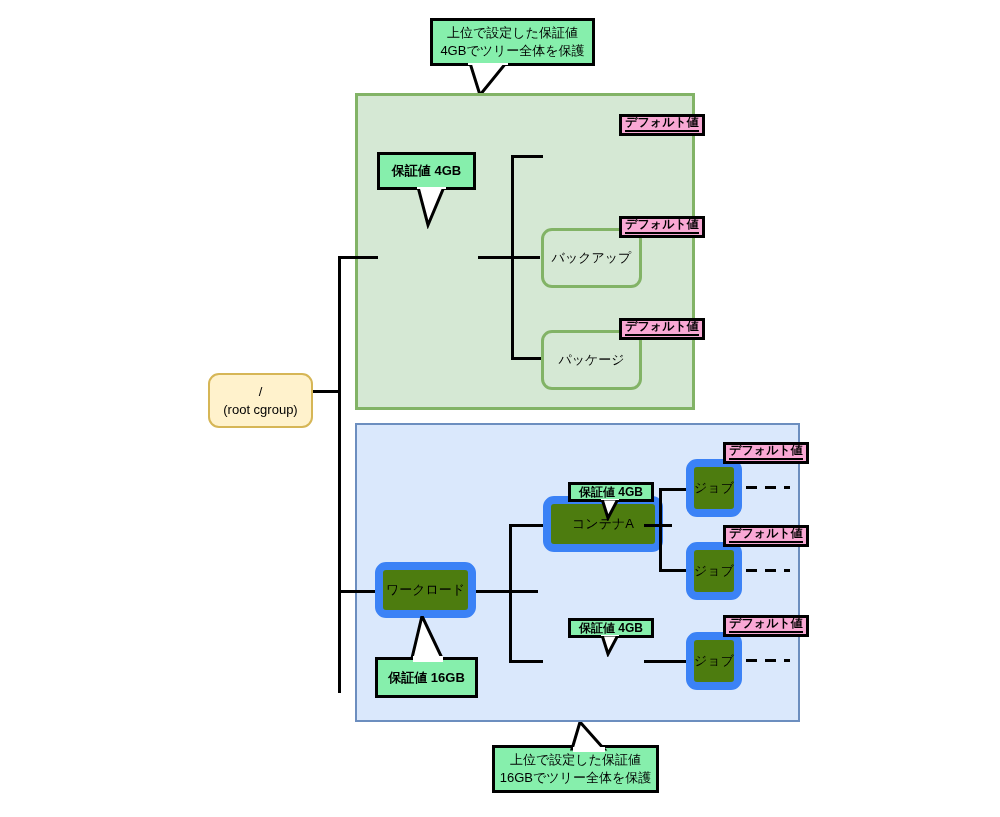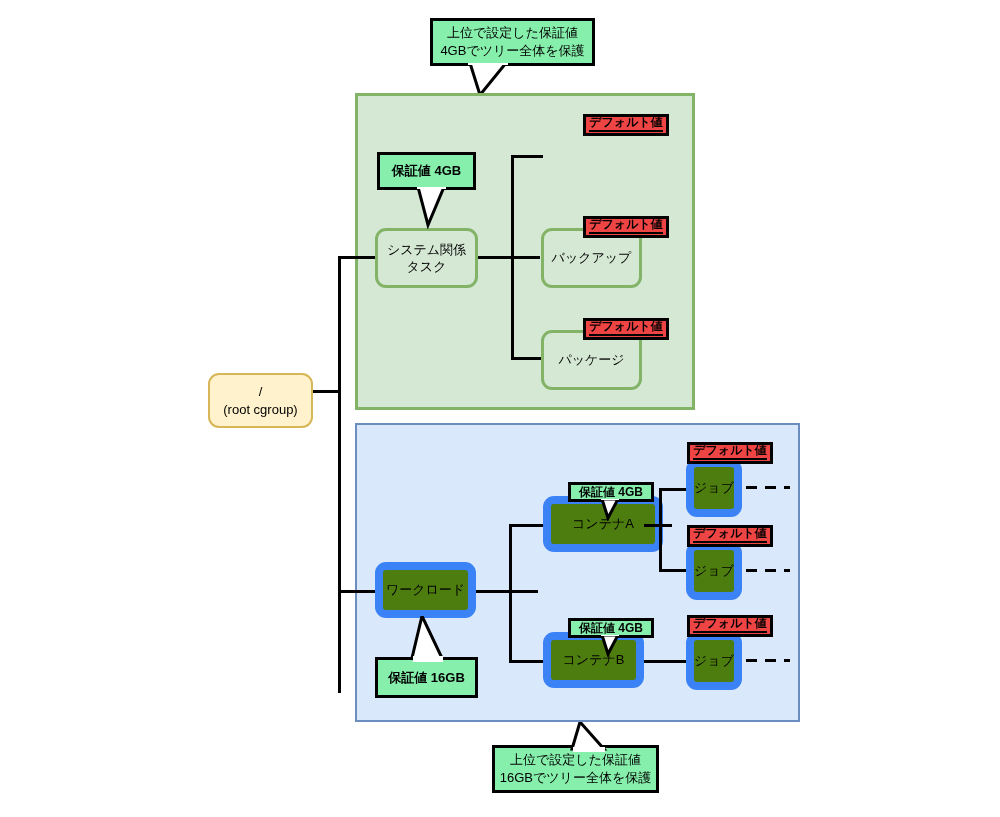--- a/index.html
+++ b/index.html
@@ -30,24 +30,24 @@
 
   
   .ln{position:absolute;background:#000;}
   .ln.h{height:3px;}
   .ln.v{width:3px;}
   .dash{position:absolute;height:3px;
     background:repeating-linear-gradient(to right,#000 0 11px,transparent 11px 19px);}
 
   
   .tag{
-    position:absolute;box-sizing:border-box;background:#ef4444;border:3px solid #000;
+    position:absolute;box-sizing:border-box;background:#f9a8d4;border:3px solid #000;
     font-size:12px;font-weight:bold;color:#000;
     display:flex;align-items:center;justify-content:center;
-    padding:0 4px 2px 4px;white-space:nowrap;
+    padding:0 4px 2px 4px;white-space:nowrap;margin-left:36px;
   }
   .tag .u{border-bottom:2px solid #000;line-height:1.05;padding-bottom:1px;}
 
   
   .callout{position:absolute;}
   .callout .box{
     position:absolute;box-sizing:border-box;background:#86efac;border:3px solid #000;
     display:flex;align-items:center;justify-content:center;text-align:center;
     color:#000;white-space:pre-line;
   }
@@ -80,24 +80,20 @@
   </div>
 
   <div class="ln h" style="left:313px;top:390px;width:28px;"></div>
   <div class="ln v" style="left:338px;top:390px;height:303px;"></div>
 
   <div class="ln h" style="left:338px;top:256px;width:40px;"></div>
   <div class="ln v" style="left:338px;top:256px;height:137px;"></div>
 
   <div class="ln h" style="left:338px;top:590px;width:40px;"></div>
 
-  <div class="node green" style="left:375px;top:228px;width:103px;height:60px;">
-    <span class="lbl">システム関係
-タスク</span>
-  </div>
 
   <div class="callout">
     <div class="box" style="left:377px;top:152px;width:99px;height:38px;font-size:13px;font-weight:bold;">保証値 4GB</div>
     <div class="tail" style="left:414px;top:187px;">
       <svg width="44" height="42" viewBox="0 0 44 42">
         <polygon points="4,0 30,0 14,38" fill="#ffffff" stroke="#000000" stroke-width="3"></polygon>
         <rect x="3" y="-4" width="29" height="6" fill="#ffffff"></rect>
       </svg>
     </div>
   </div>
@@ -171,23 +167,20 @@
   <div class="dash" style="left:746px;top:486px;width:44px;"></div>
 
   <div class="node blue" style="left:686px;top:542px;width:56px;height:58px;">
     <span class="lbl">ジョブ</span>
   </div>
   <div class="tag" style="left:687px;top:525px;width:86px;height:22px;">
     <span class="u">デフォルト値</span>
   </div>
   <div class="dash" style="left:746px;top:569px;width:44px;"></div>
 
-  <div class="node blue" style="left:543px;top:632px;width:101px;height:56px;">
-    <span class="lbl">コンテナB</span>
-  </div>
   <div class="callout">
     <div class="box" style="left:568px;top:618px;width:86px;height:20px;font-size:12px;font-weight:bold;">保証値 4GB</div>
     <div class="tail" style="left:600px;top:635px;">
       <svg width="30" height="22" viewBox="0 0 30 22">
         <polygon points="2,0 18,0 8,19" fill="#ffffff" stroke="#000000" stroke-width="3"></polygon>
         <rect x="1" y="-4" width="18" height="5" fill="#ffffff"></rect>
       </svg>
     </div>
   </div>
 

